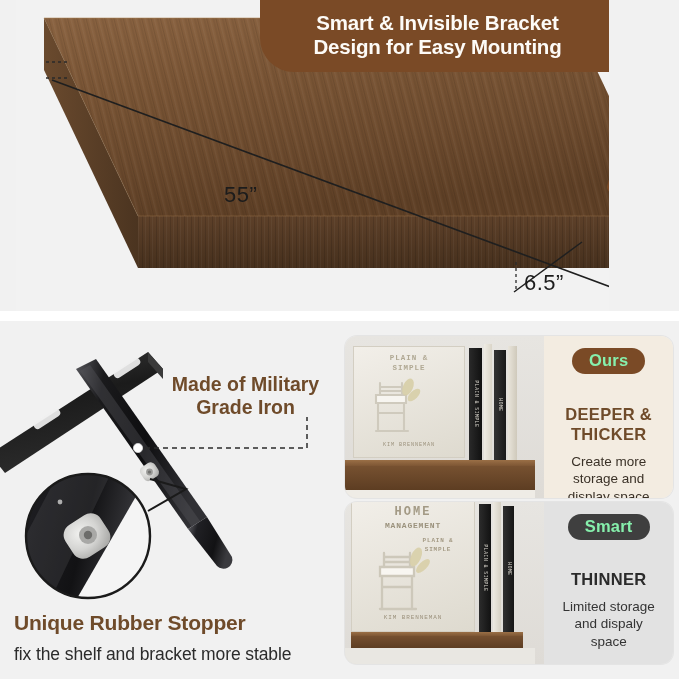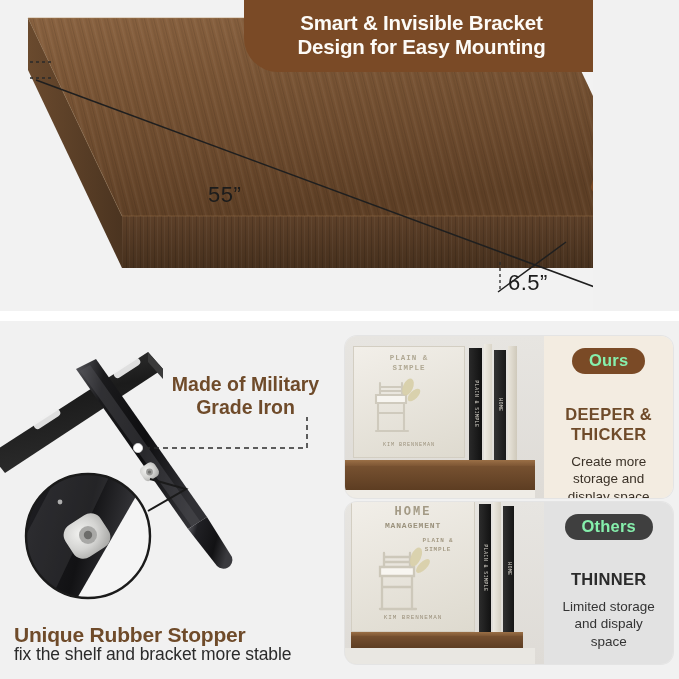--- a/index.html
+++ b/index.html
@@ -6,21 +6,21 @@
   body{
     width:679px;height:679px;
     background:#ffffff;
     font-family:"Liberation Sans", sans-serif;
     overflow:hidden;
   }
   #stage{position:relative;width:679px;height:679px;background:#f1f1f1;}
 
   
   .panel-top{
-    position:absolute;left:0;top:0;width:593px;height:311px;
+    position:absolute;left:16px;top:0;width:593px;height:311px;
     background:#f2f2f2;overflow:hidden;
   }
   
   .board-wrap{position:absolute;left:0;top:0;width:679px;height:311px;}
   .board-svg{position:absolute;left:0;top:0;}
 
   
   .banner{
     position:absolute;right:0;top:0;width:349px;height:72px;
     background:#7a4a26;
@@ -59,21 +59,21 @@
   .bracket-art svg{position:absolute;left:0;top:0;}
 
   .mil-title{
     position:absolute;left:148px;top:52px;width:195px;
     color:#6f4b2a;font-weight:bold;font-size:19.5px;line-height:1.16;
     text-align:center;
   }
 
   .stopper-title{
     position:absolute;left:14px;top:290px;
-    color:#6f4b2a;font-weight:bold;font-size:21px;letter-spacing:-0.2px;margin-top:12px;
+    color:#6f4b2a;font-weight:bold;font-size:21px;letter-spacing:-0.2px;
   }
   .stopper-sub{
     position:absolute;left:14px;top:323px;
     color:#2b2b2b;font-size:17.5px;letter-spacing:-0.1px;
   }
 
   
   .cmp-card{
     position:absolute;left:345px;width:328px;height:162px;
     border-radius:12px;overflow:hidden;display:flex;
@@ -388,21 +388,21 @@
           <div class="spine-label">HOME</div>
         </div>
 
         <div class="ph-shelf" style="left:6px;top:130px;width:172px;height:16px;">
           <div class="ph-shelf-top" style="height:4px;"></div>
         </div>
         <div style="position:absolute;left:0;bottom:0;width:190px;height:16px;background:#e9e7e2;"></div>
       </div>
 
       <div class="cmp-side">
-        <div class="pill pill-others">Others</div>
+        <div class="pill pill-others">Smart</div>
         <div class="cmp-head">
           <br>
           <span>THINNER</span>
         </div>
         <div class="cmp-body">
           <span>Limited storage</span><br>
           <span>and dispaly</span><br>
           <span>space</span>
         </div>
       </div>

